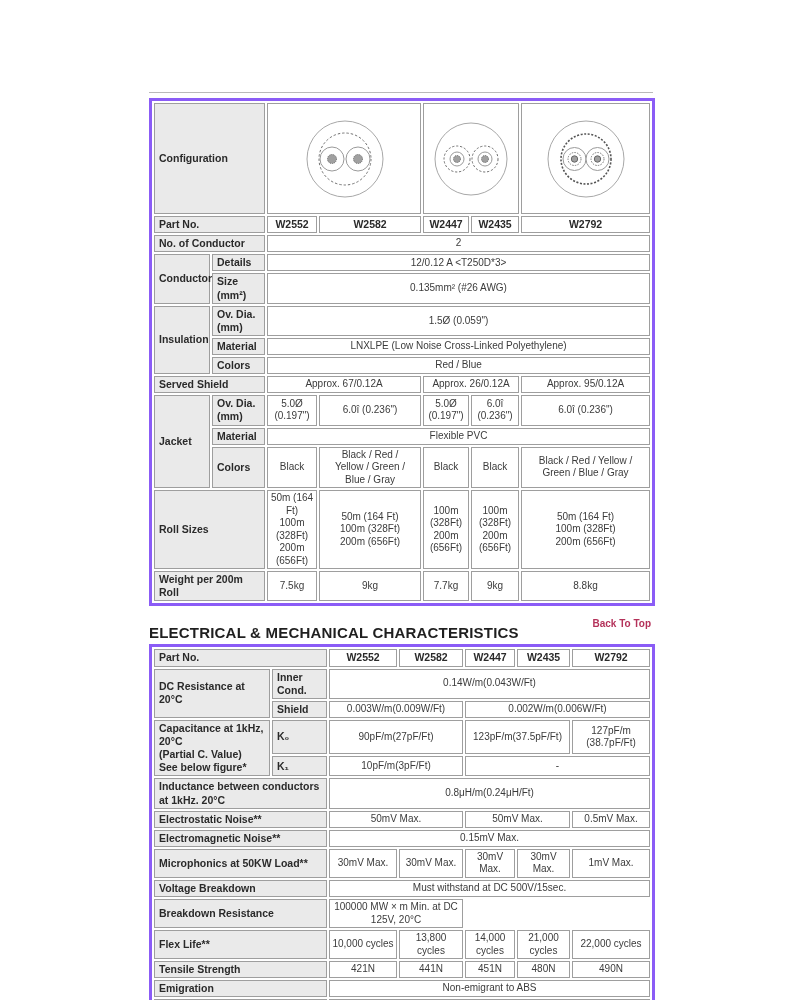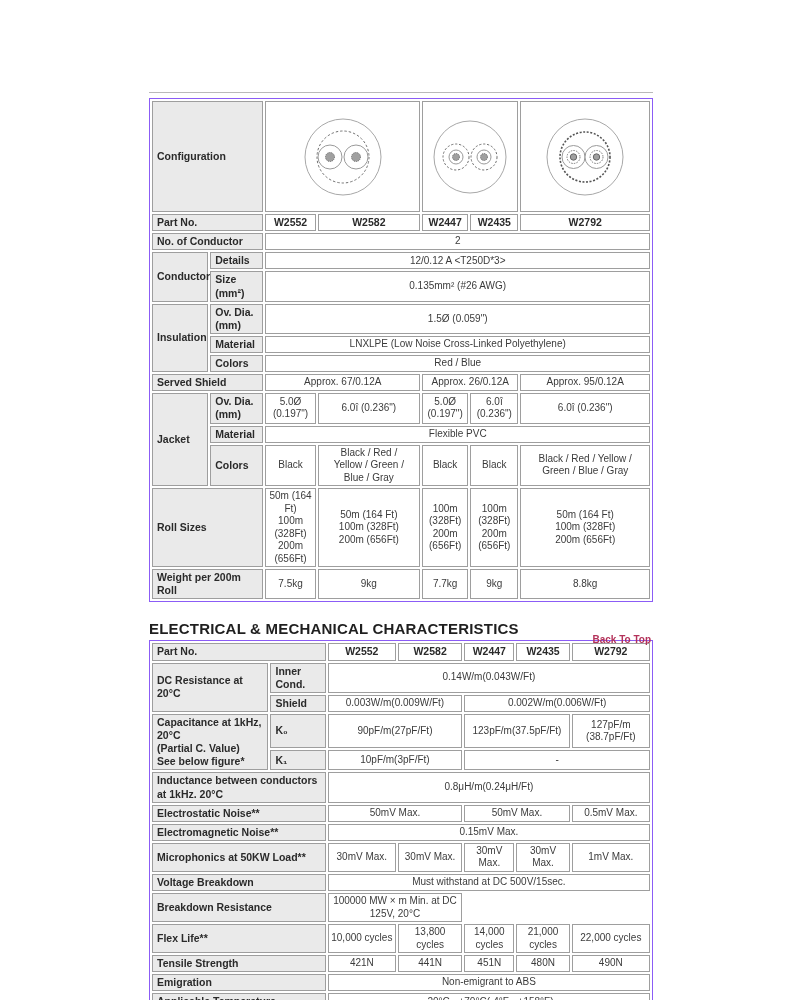--- a/index.html
+++ b/index.html
@@ -1,33 +1,33 @@
 <!DOCTYPE html>
 <html><head>
 <meta charset="utf-8">
 <style>
   html,body{margin:0;padding:0;background:#ffffff;}
   body{width:800px;height:1000px;position:relative;overflow:hidden;
        font-family:"Liberation Sans", sans-serif;color:#3b3b3b;}
   .content{position:absolute;left:149px;top:92px;width:504px;}
   .topline{border-top:1px solid #b9b9b9;height:0;margin-bottom:5px;}
   table.spec{border-collapse:separate;border-spacing:2px;table-layout:fixed;
-             width:504px;border:1px solid #8b5cf6;background:#ffffff;}
+             width:504px;border:3px solid #8b5cf6;background:#ffffff;}
   td{border:1px solid #9e9e9e;box-sizing:border-box;font-size:10px;
      text-align:center;vertical-align:middle;padding:1px 2px;
      white-space:pre-line;line-height:1.25;color:#3b3b3b;}
   td.lbl{background:#eaeaea;text-align:left;font-weight:bold;font-size:10.5px;
          color:#2a2a2a;padding-left:4px;}
   td.b{font-weight:bold;font-size:10.5px;color:#2a2a2a;}
   td.noborder{border:none;background:transparent;}
   .sect-head{position:relative;height:26px;margin-top:12px;}
   .sect-title{position:absolute;left:0;bottom:3px;font-weight:bold;
               font-size:15px;color:#1f1f1f;letter-spacing:.2px;}
   .backtop{position:absolute;right:2px;top:0;font-weight:bold;font-size:10px;
-           color:#b4325a;text-decoration:none;margin-top:20px;}
+           color:#b4325a;text-decoration:none;}
   svg.diagram{display:block;margin:0 auto;}
 </style>
 </head>
 <body>
 
 <div class="content">
 
   <div class="topline"></div>
 
   <table class="spec">

